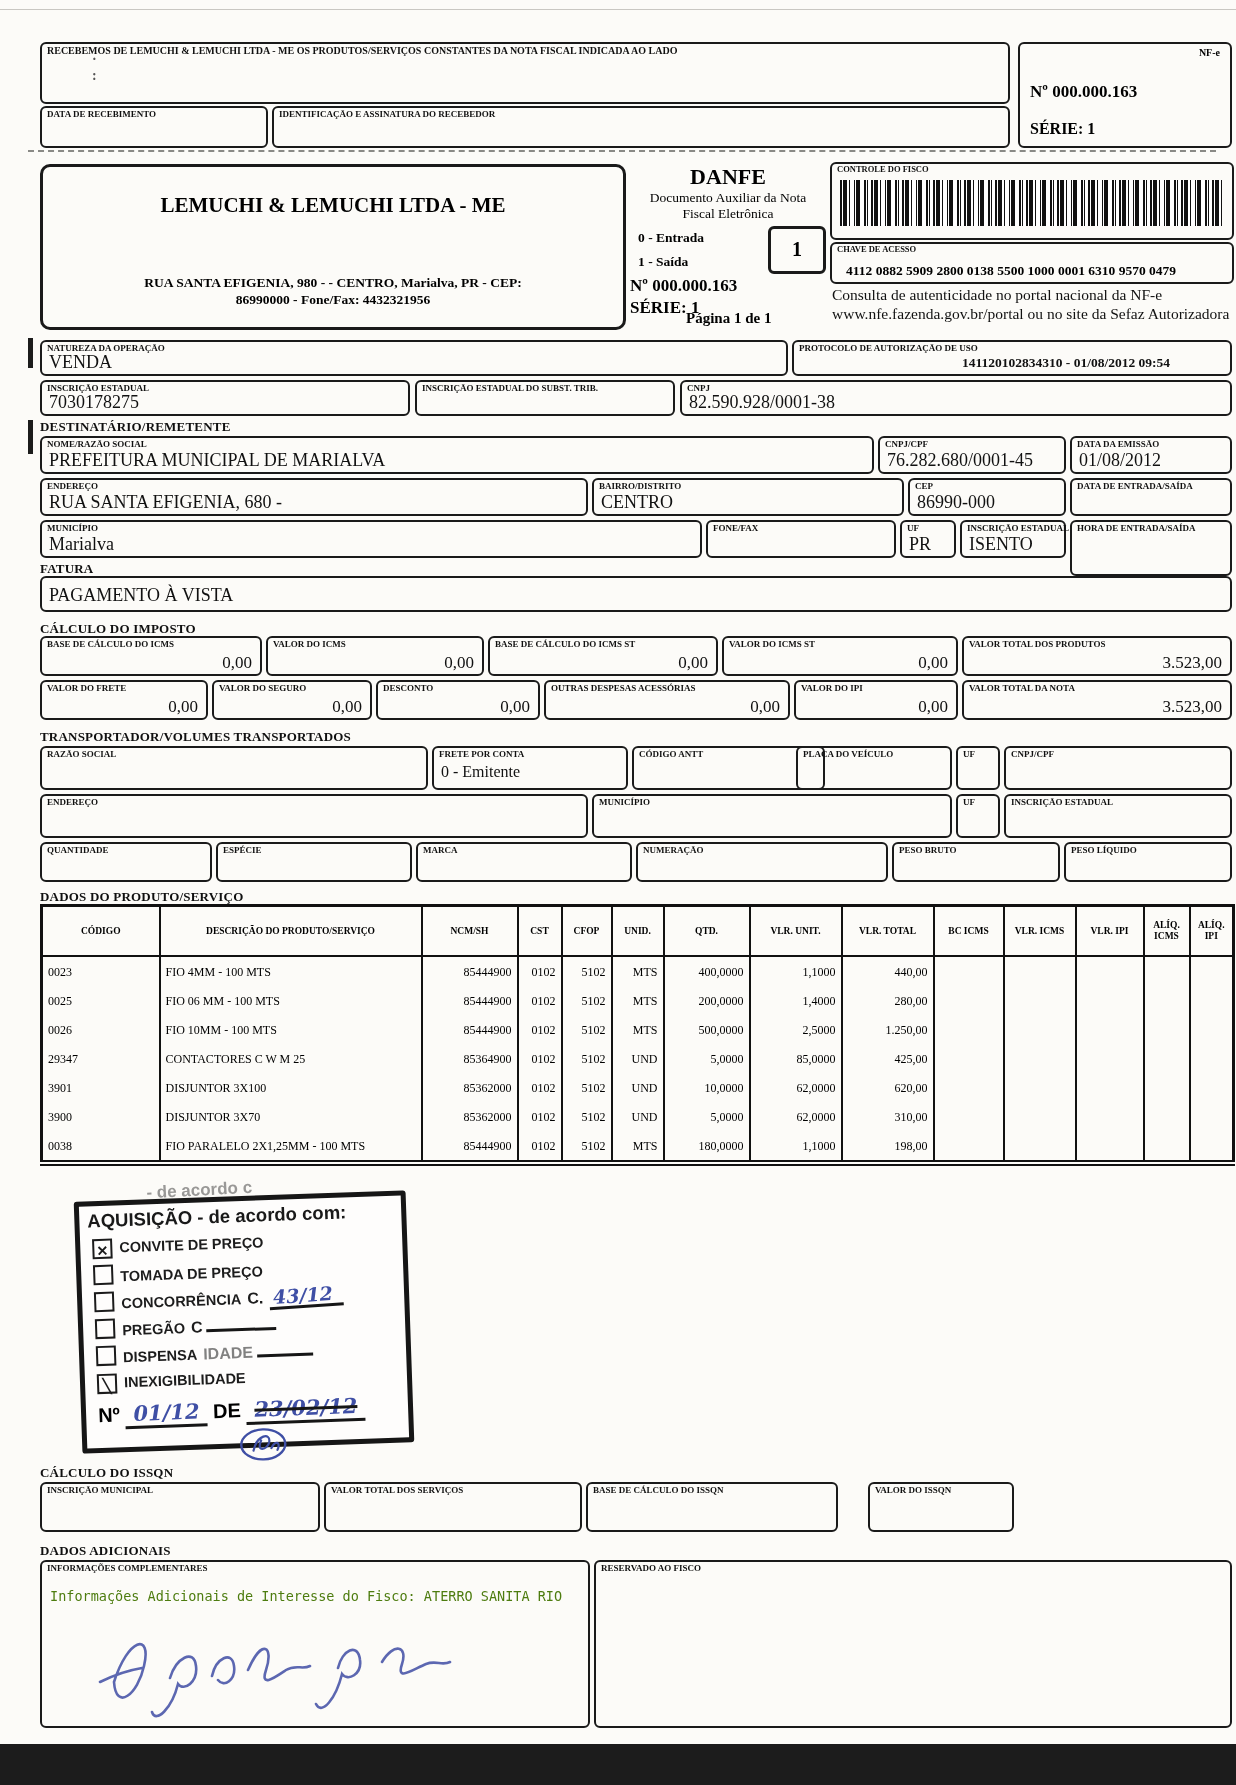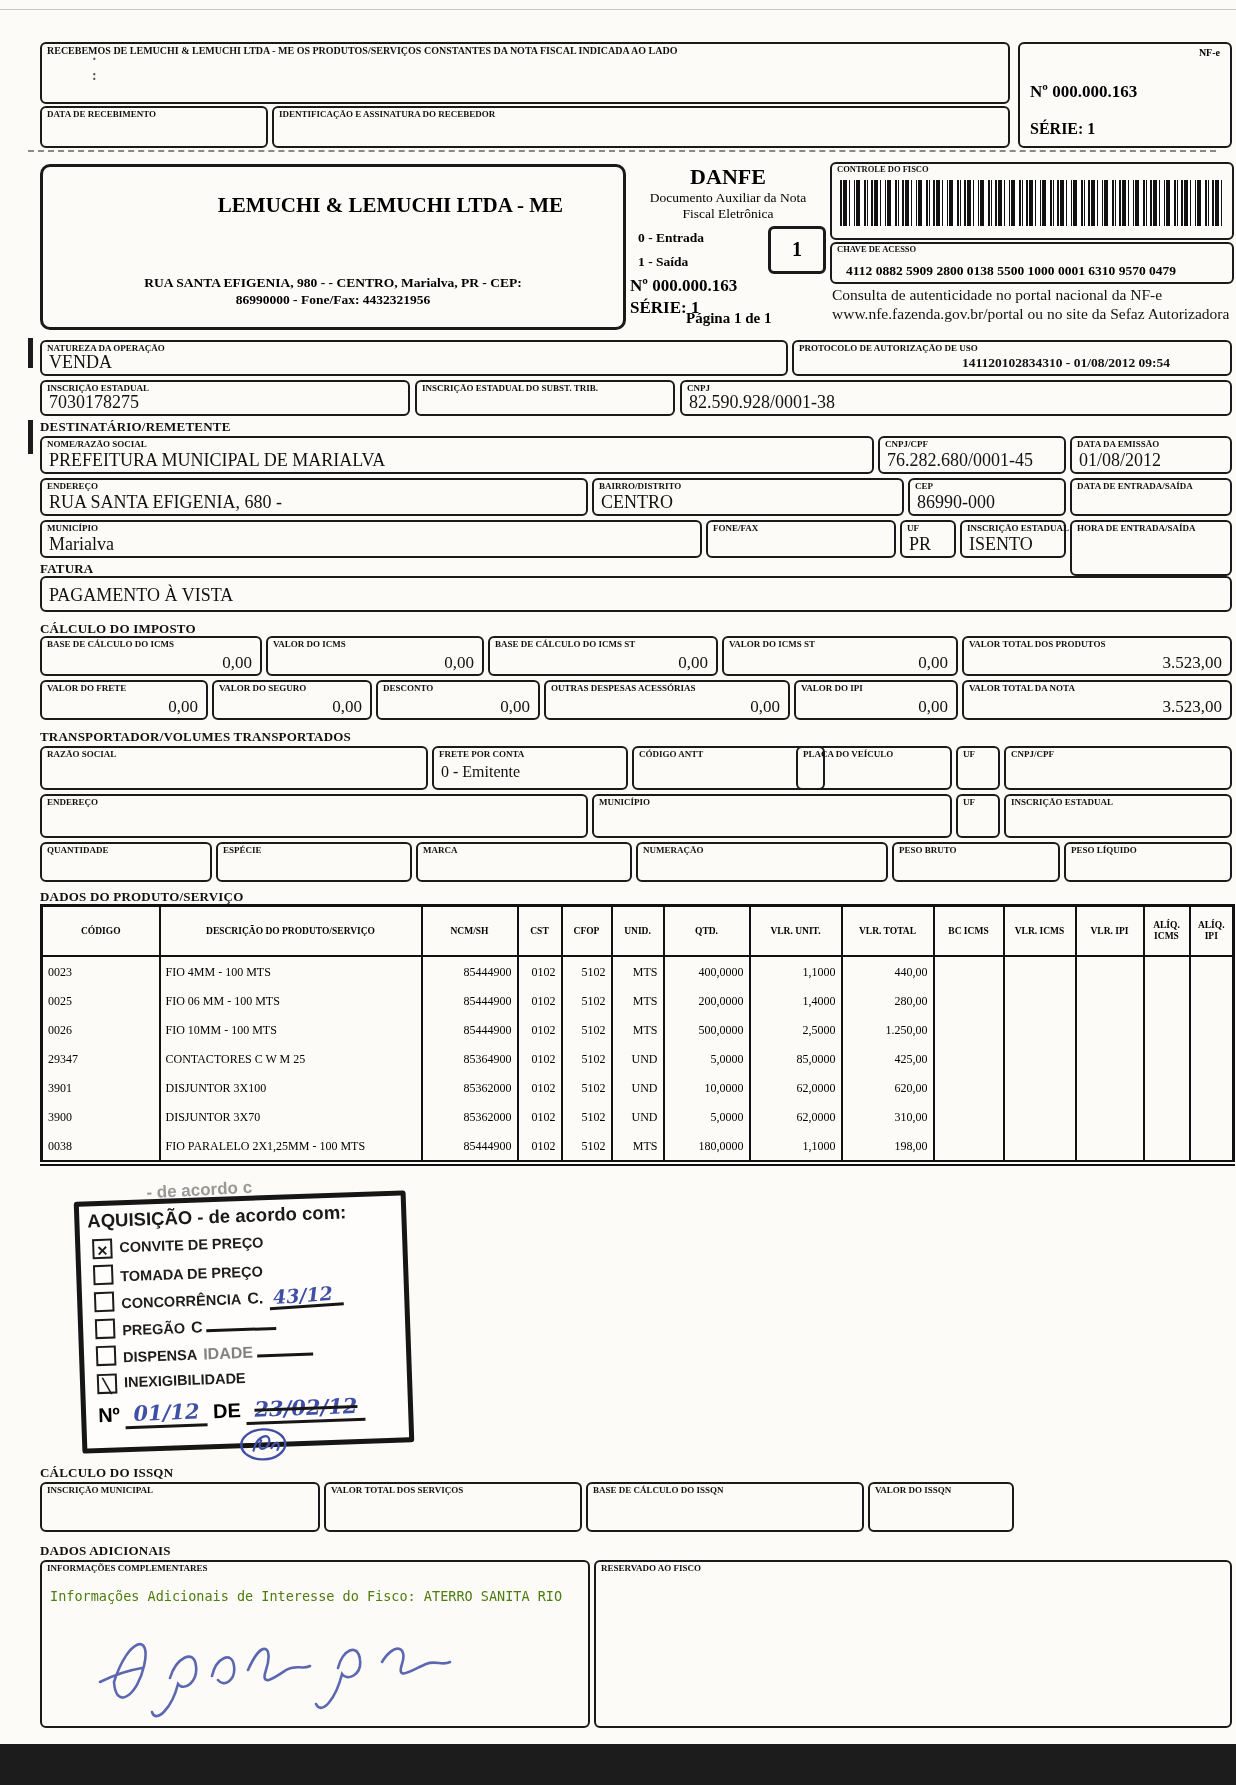--- a/index.html
+++ b/index.html
@@ -12,21 +12,21 @@
   .fval.b{font-weight:700;}
   .fval.big{font-size:18px;}
   .fnum{position:absolute;right:8px;bottom:3px;font:400 17px/1 "Liberation Serif",serif;color:#111;}
   .sect{position:absolute;font:700 13px/1 "Liberation Serif",serif;color:#101010;letter-spacing:.2px;white-space:nowrap;}
   .cutline{position:absolute;left:28px;top:150px;width:1188px;border-top:2px dashed #8a8a86;}
   
   .nfe-top{position:absolute;top:3px;right:10px;font:700 10px "Liberation Serif",serif;}
   .nfe-num{position:absolute;left:10px;top:38px;font:700 17px "Liberation Serif",serif;}
   .nfe-serie{position:absolute;left:10px;top:76px;font:700 16px "Liberation Serif",serif;}
   
-  .emit-name{position:absolute;left:0;right:0;top:26px;text-align:right;font:700 21px/1.2 "Liberation Serif",serif;padding:0 60px;}
+  .emit-name{position:absolute;left:0;right:0;top:26px;text-align:center;font:700 21px/1.2 "Liberation Serif",serif;padding:0 60px;}
   .emit-addr{position:absolute;left:0;right:0;bottom:18px;text-align:center;font:700 13.5px/1.3 "Liberation Serif",serif;}
   .danfe-col{position:absolute;left:630px;top:164px;width:196px;height:168px;}
   .danfe-title{position:absolute;left:0;right:0;top:0;text-align:center;font:700 22px "Liberation Serif",serif;}
   .danfe-sub{position:absolute;left:0;right:0;top:26px;text-align:center;font:400 13.5px/1.2 "Liberation Serif",serif;}
   .danfe-es{position:absolute;left:8px;font:700 13.5px "Liberation Serif",serif;}
   .tipo-box{position:absolute;left:138px;top:62px;width:52px;height:42px;border:3px solid #1a1a1a;border-radius:6px;text-align:center;font:700 20px/40px "Liberation Serif",serif;}
   .danfe-n{position:absolute;left:0;font:700 17px "Liberation Serif",serif;}
   .danfe-pg{position:absolute;left:56px;top:146px;font:700 15px "Liberation Serif",serif;}
   .barcode{position:absolute;left:8px;top:16px;width:382px;height:46px;background:repeating-linear-gradient(90deg,#111 0 2px,#fff 2px 3px,#111 3px 7px,#fff 7px 9px,#111 9px 10px,#fff 10px 14px,#111 14px 15px,#fff 15px 16px,#111 16px 20px,#fff 20px 24px,#111 24px 26px,#fff 26px 27px,#111 27px 28px,#fff 28px 31px);}
   .chave-val{position:absolute;left:14px;bottom:3px;font:700 13.5px "Liberation Serif",serif;white-space:nowrap;}
@@ -468,21 +468,21 @@
     </svg>
   </div>
 
   <div class="sect" style="left:40px;top:1466px">CÁLCULO DO ISSQN</div>
   <div class="fbox" style="left:40px;top:1482px;width:280px;height:50px">
     <span class="flbl">INSCRIÇÃO MUNICIPAL</span>
   </div>
   <div class="fbox" style="left:324px;top:1482px;width:258px;height:50px">
     <span class="flbl">VALOR TOTAL DOS SERVIÇOS</span>
   </div>
-  <div class="fbox" style="left:586px;top:1482px;width:278px;height:50px">
+  <div class="fbox" style="left:586px;top:1482px;width:252px;height:50px">
     <span class="flbl">BASE DE CÁLCULO DO ISSQN</span>
   </div>
   <div class="fbox" style="left:868px;top:1482px;width:146px;height:50px">
     <span class="flbl">VALOR DO ISSQN</span>
   </div>
 
   <div class="sect" style="left:40px;top:1544px">DADOS ADICIONAIS</div>
   <div class="fbox" style="left:40px;top:1560px;width:550px;height:168px">
     <span class="flbl">INFORMAÇÕES COMPLEMENTARES</span>
     <div class="mono-info">Informações Adicionais de Interesse do Fisco: ATERRO SANITA RIO</div>

